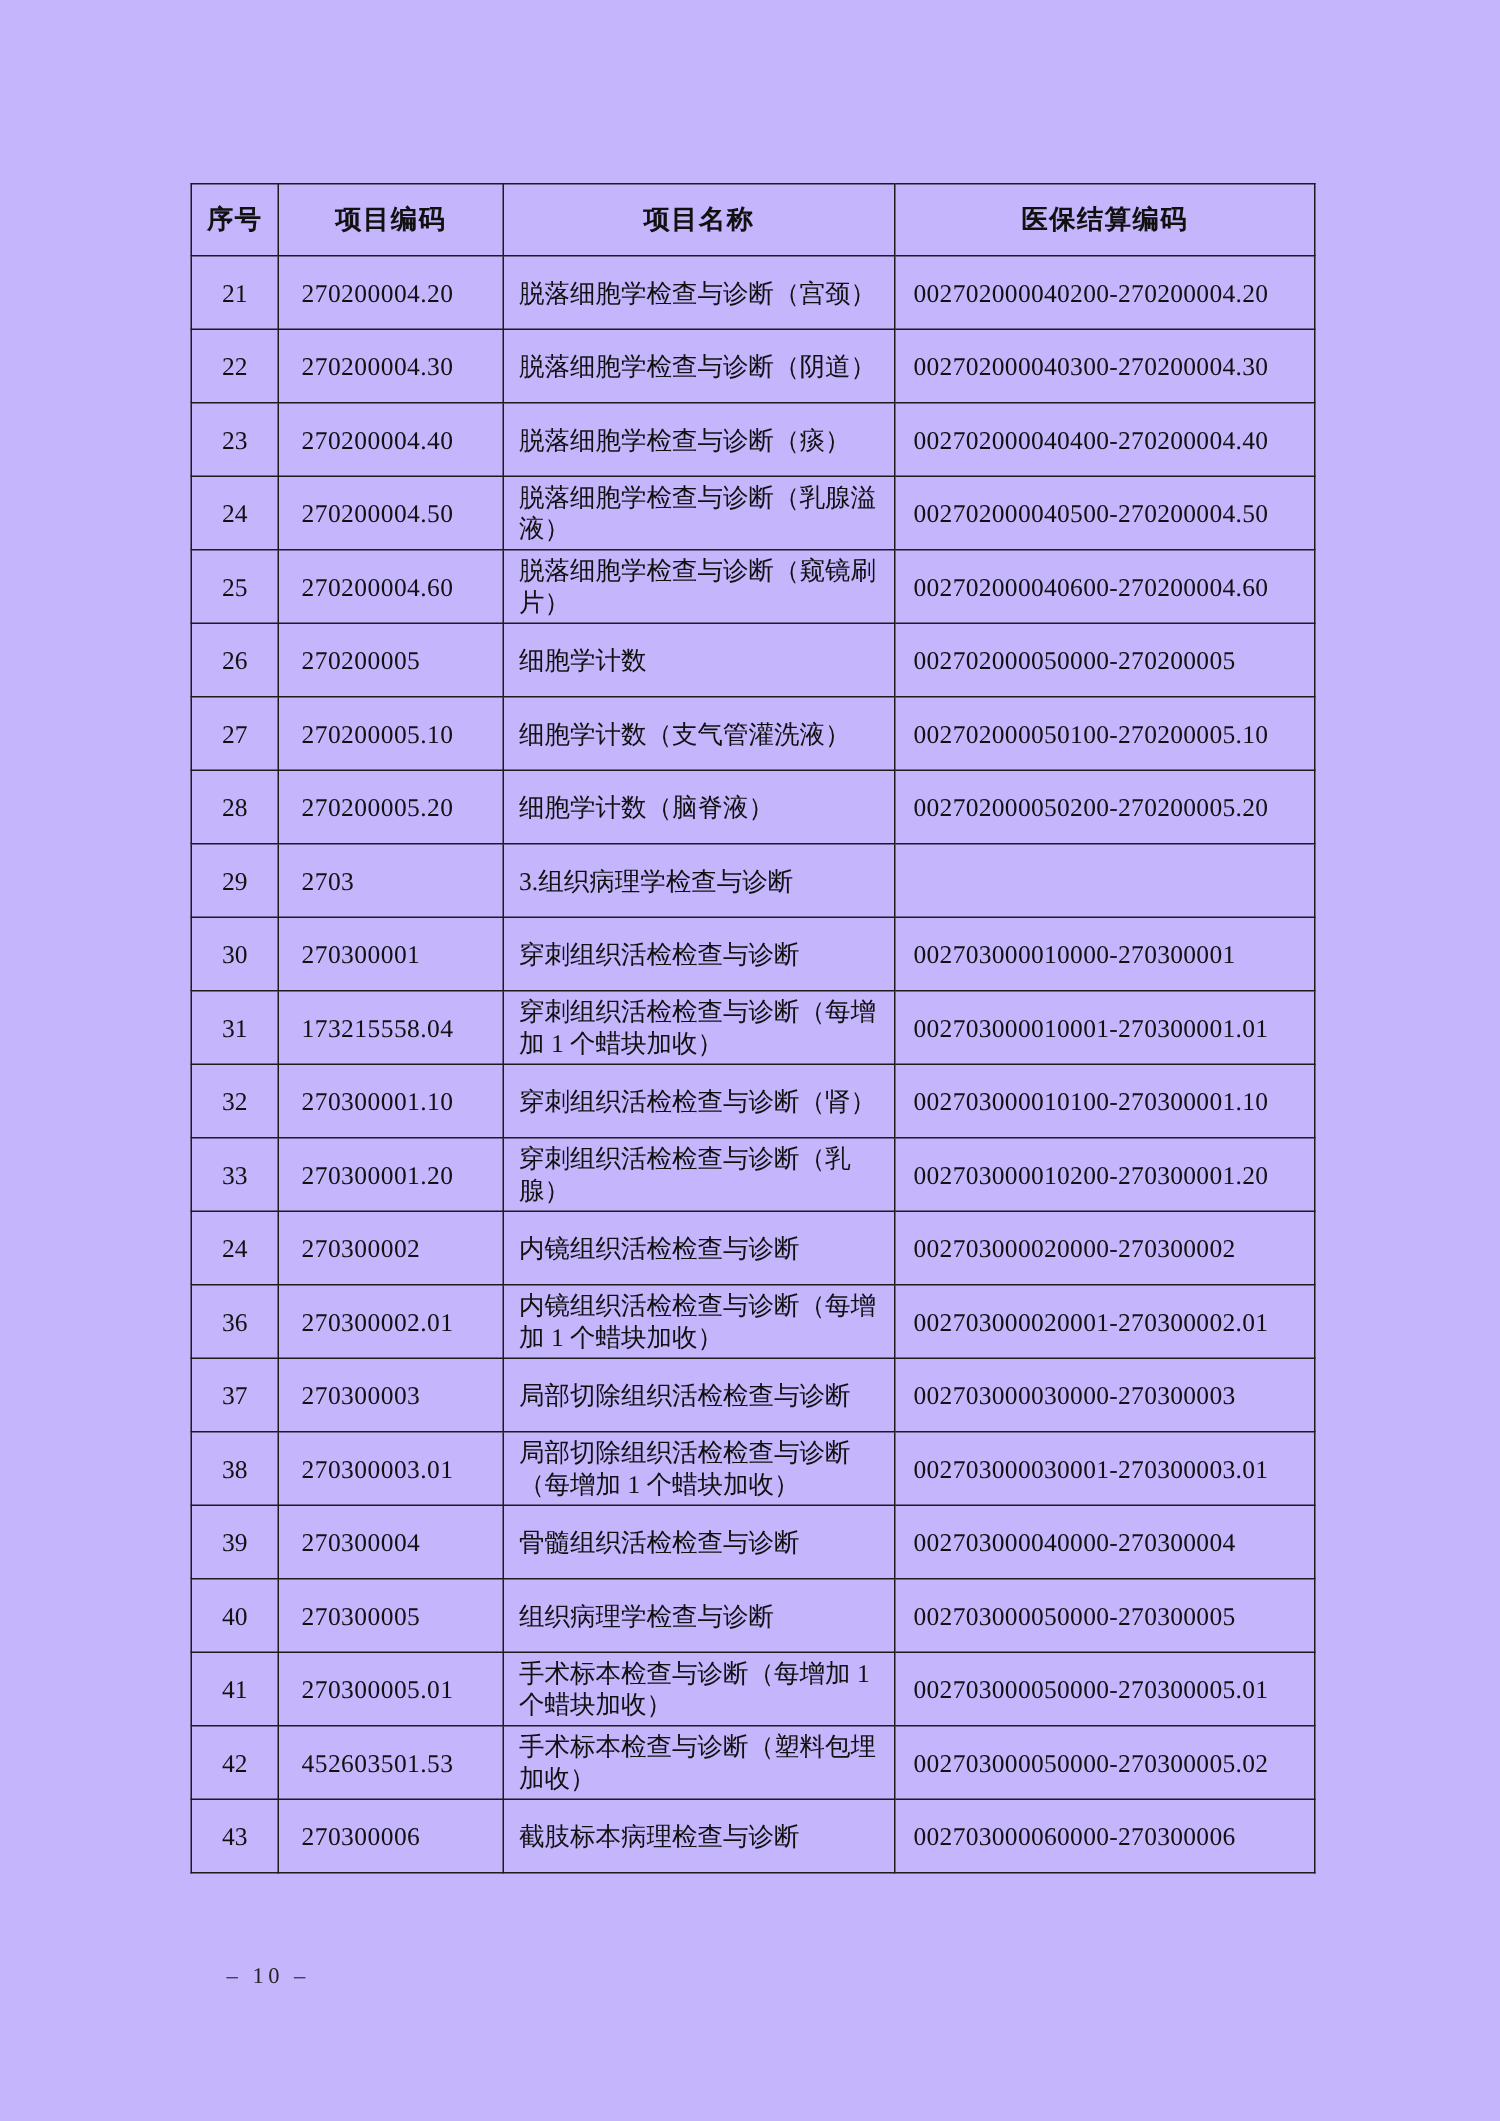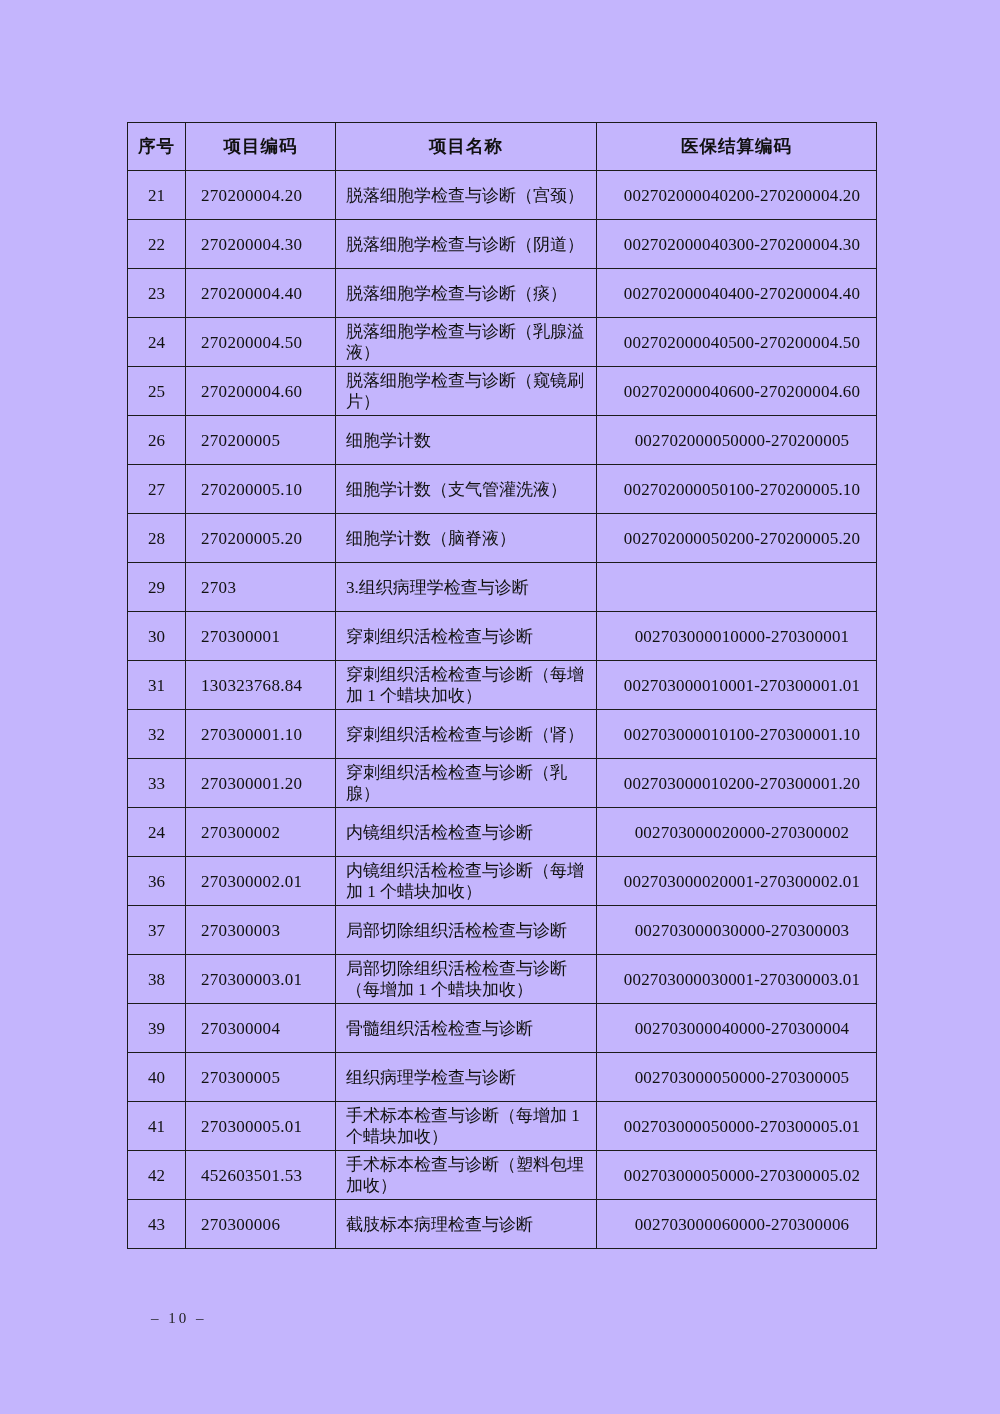--- a/index.html
+++ b/index.html
@@ -50,21 +50,20 @@
     padding-left: 15px;
     letter-spacing: 0.3px;
   }
   td.c-name {
     padding-left: 10px;
     padding-right: 6px;
   }
   td.c-settle {
     padding-left: 12px;
     letter-spacing: 0.2px;
-    text-align: center;
   }
   .footer {
     position: absolute;
     left: 151px;
     top: 1310px;
     font-size: 15px;
     letter-spacing: 3px;
     color: #222222;
   }
 </style>
@@ -154,21 +153,21 @@
 
   <tr>
     <td class="c-no">30</td>
     <td class="c-code">270300001</td>
     <td class="c-name">穿刺组织活检检查与诊断</td>
     <td class="c-settle">002703000010000-270300001</td>
   </tr>
 
   <tr>
     <td class="c-no">31</td>
-    <td class="c-code">130323768.84</td>
+    <td class="c-code">173215558.04</td>
     <td class="c-name">穿刺组织活检检查与诊断（每增加 1 个蜡块加收）</td>
     <td class="c-settle">002703000010001-270300001.01</td>
   </tr>
 
   <tr>
     <td class="c-no">32</td>
     <td class="c-code">270300001.10</td>
     <td class="c-name">穿刺组织活检检查与诊断（肾）</td>
     <td class="c-settle">002703000010100-270300001.10</td>
   </tr>

